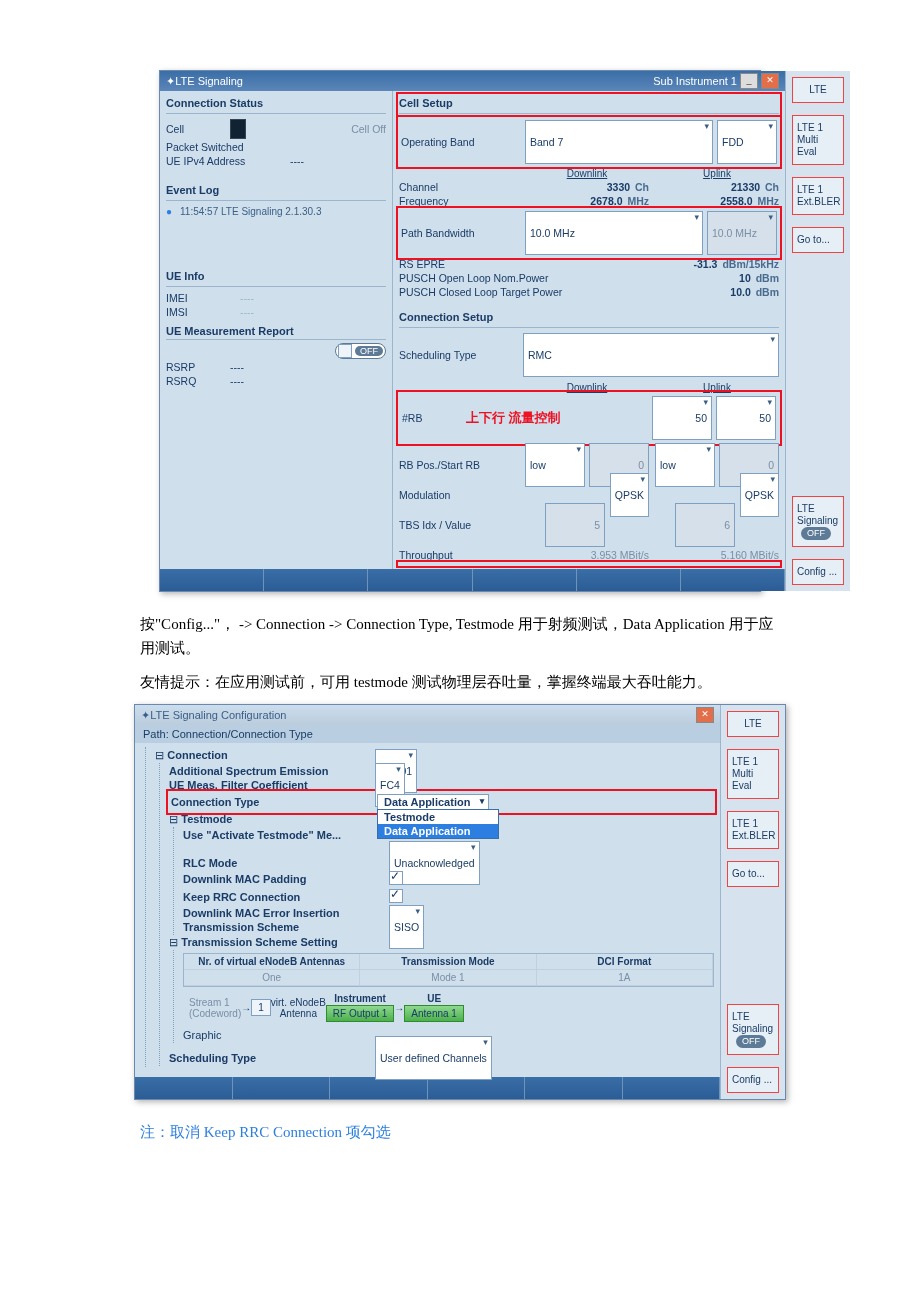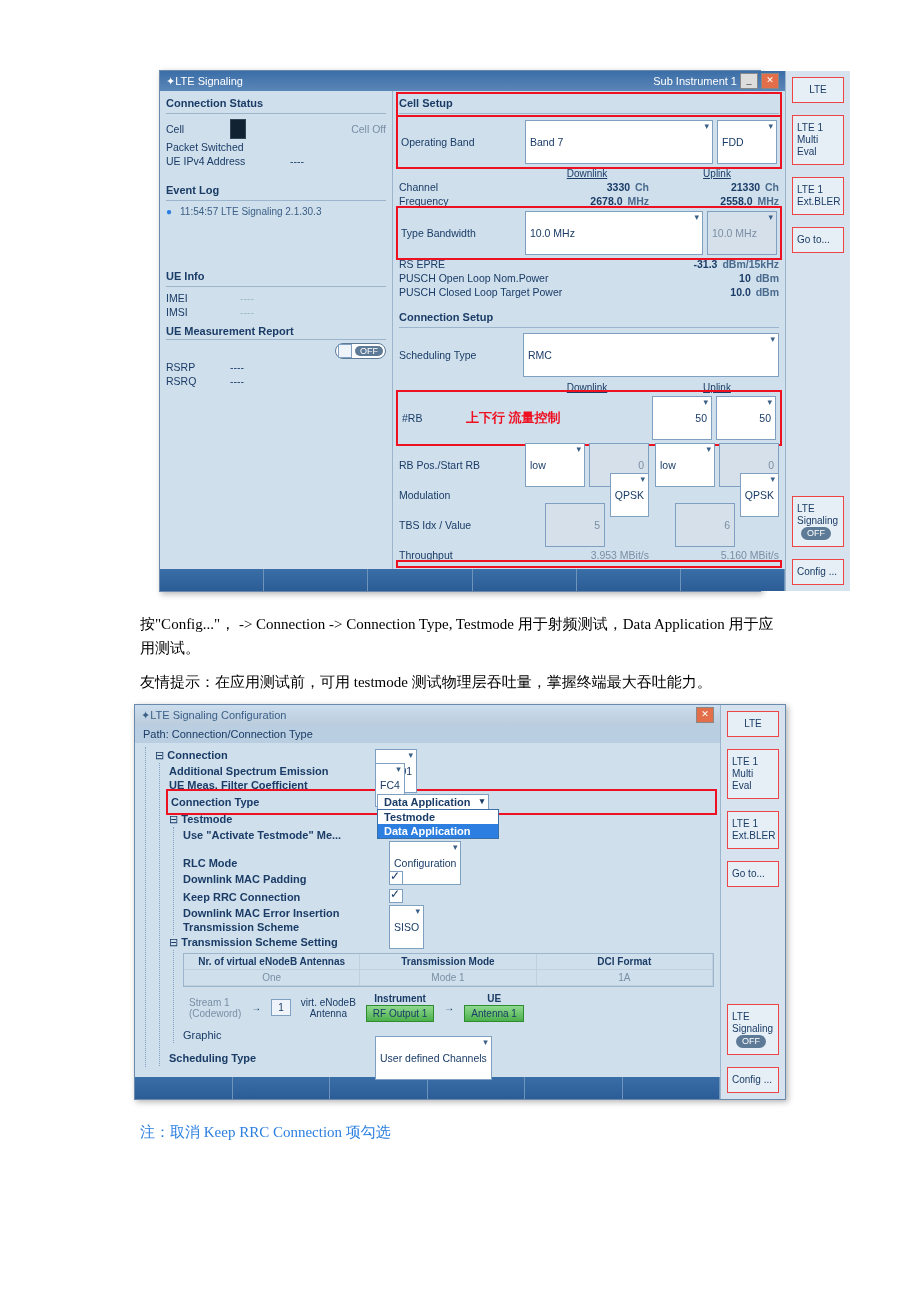--- a/index.html
+++ b/index.html
@@ -230,21 +230,21 @@
     border-bottom: 1px solid #c0d0df;
   }
   .scheme-table .scell {
     padding: 2px 6px;
     text-align: center;
     border-right: 1px solid #c0d0df;
   }
   .graphic-box {
     padding: 6px;
     display: flex;
-    gap: 10px;
+    gap: 0;
     align-items: center;
     font-size: 10px;
   }
   .gchip {
     border: 1px solid #7fa0c0;
     padding: 2px 6px;
     background: #eef4f9;
     color: #1a3c66;
   }
   .gchip.green {
@@ -371,21 +371,21 @@
           <span>Channel</span>
           <span class="val"><span>3330</span> <span class="unit">Ch</span></span>
           <span class="val"><span>21330</span> <span class="unit">Ch</span></span>
 
           <span>Frequency</span>
           <span class="val"><span>2678.0</span> <span class="unit">MHz</span></span>
           <span class="val"><span>2558.0</span> <span class="unit">MHz</span></span>
         </div>
 
         <div class="row red-box" style="margin-top:2px;padding:2px">
-          <span class="lab">Type Bandwidth</span>
+          <span class="lab">Path Bandwidth</span>
           <span class="combo" style="flex:1">10.0 MHz</span>
           <span class="combo disabled" style="width:60px">10.0 MHz</span>
         </div>
 
         <div class="row">
           <span class="lab">RS EPRE</span>
           <span class="val"><span>-31.3</span> <span class="unit">dBm/15kHz</span></span>
         </div>
         <div class="row">
           <span style="flex:1">PUSCH Open Loop Nom.Power</span>
@@ -525,21 +525,21 @@
 
             <div class="item">
                 <span>⊟ <b>Testmode</b></span>
               </div>
             <div class="node">
               <div class="item">
                 <span class="ilab">Use "Activate Testmode" Me...</span>
               </div>
               <div class="item" style="margin-top:14px">
                 <span class="ilab">RLC Mode</span>
-                <span class="ival"><span class="combo" style="width:110px">Configuration</span></span>
+                <span class="ival"><span class="combo" style="width:110px">Unacknowledged</span></span>
               </div>
               <div class="item">
                 <span class="ilab">Downlink MAC Padding</span>
                 <span class="ival"><span class="chk on"></span></span>
               </div>
               <div class="item">
                 <span class="ilab">Keep RRC Connection</span>
                 <span class="ival"><span class="chk on"></span></span>
               </div>
               <div class="item">

